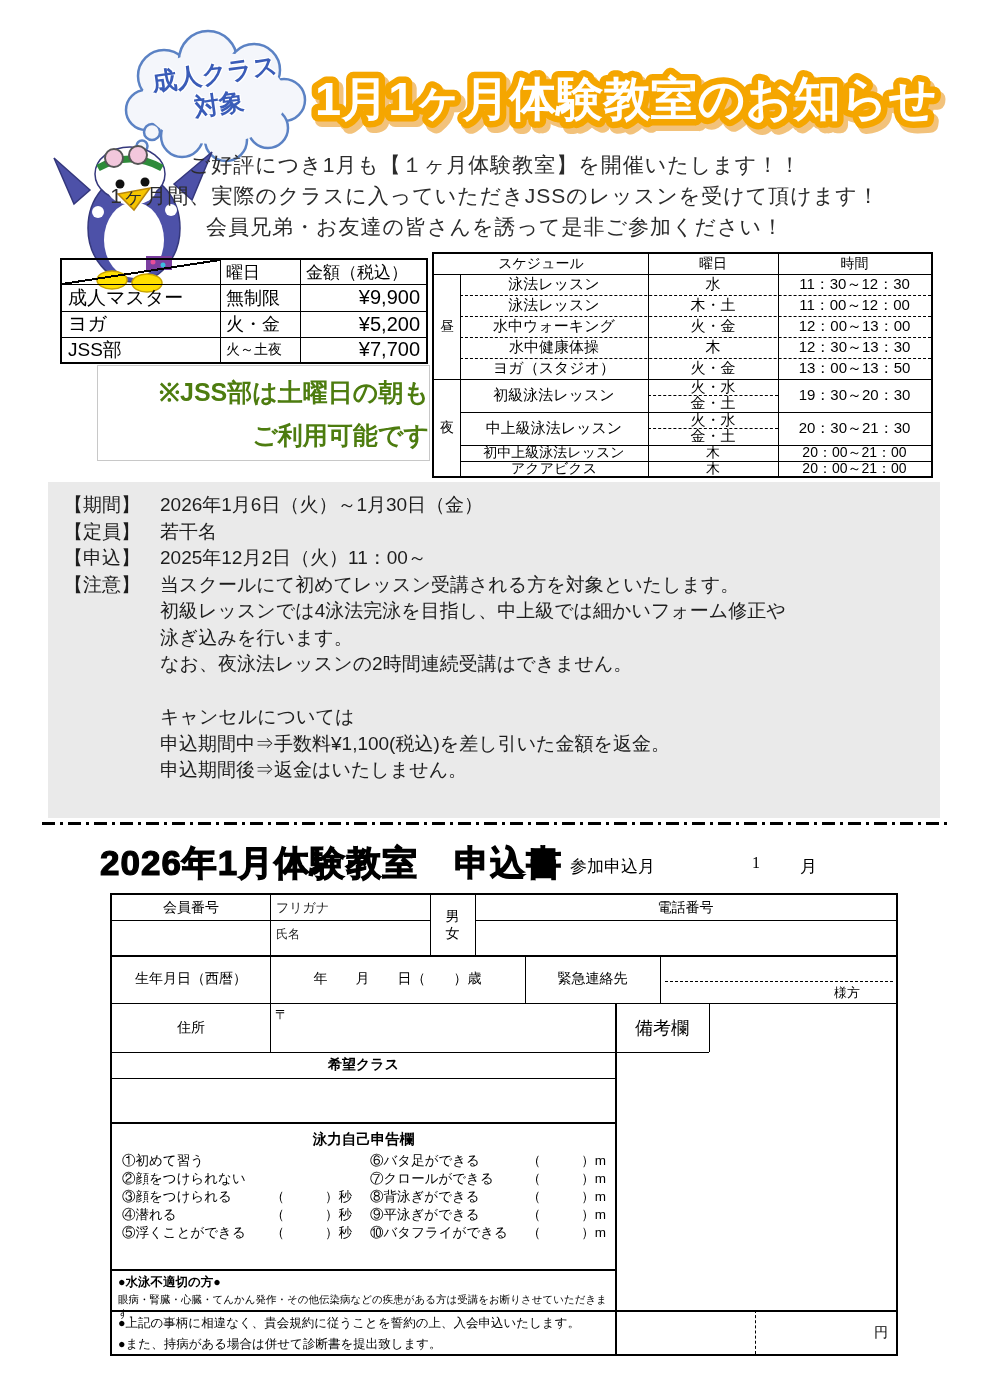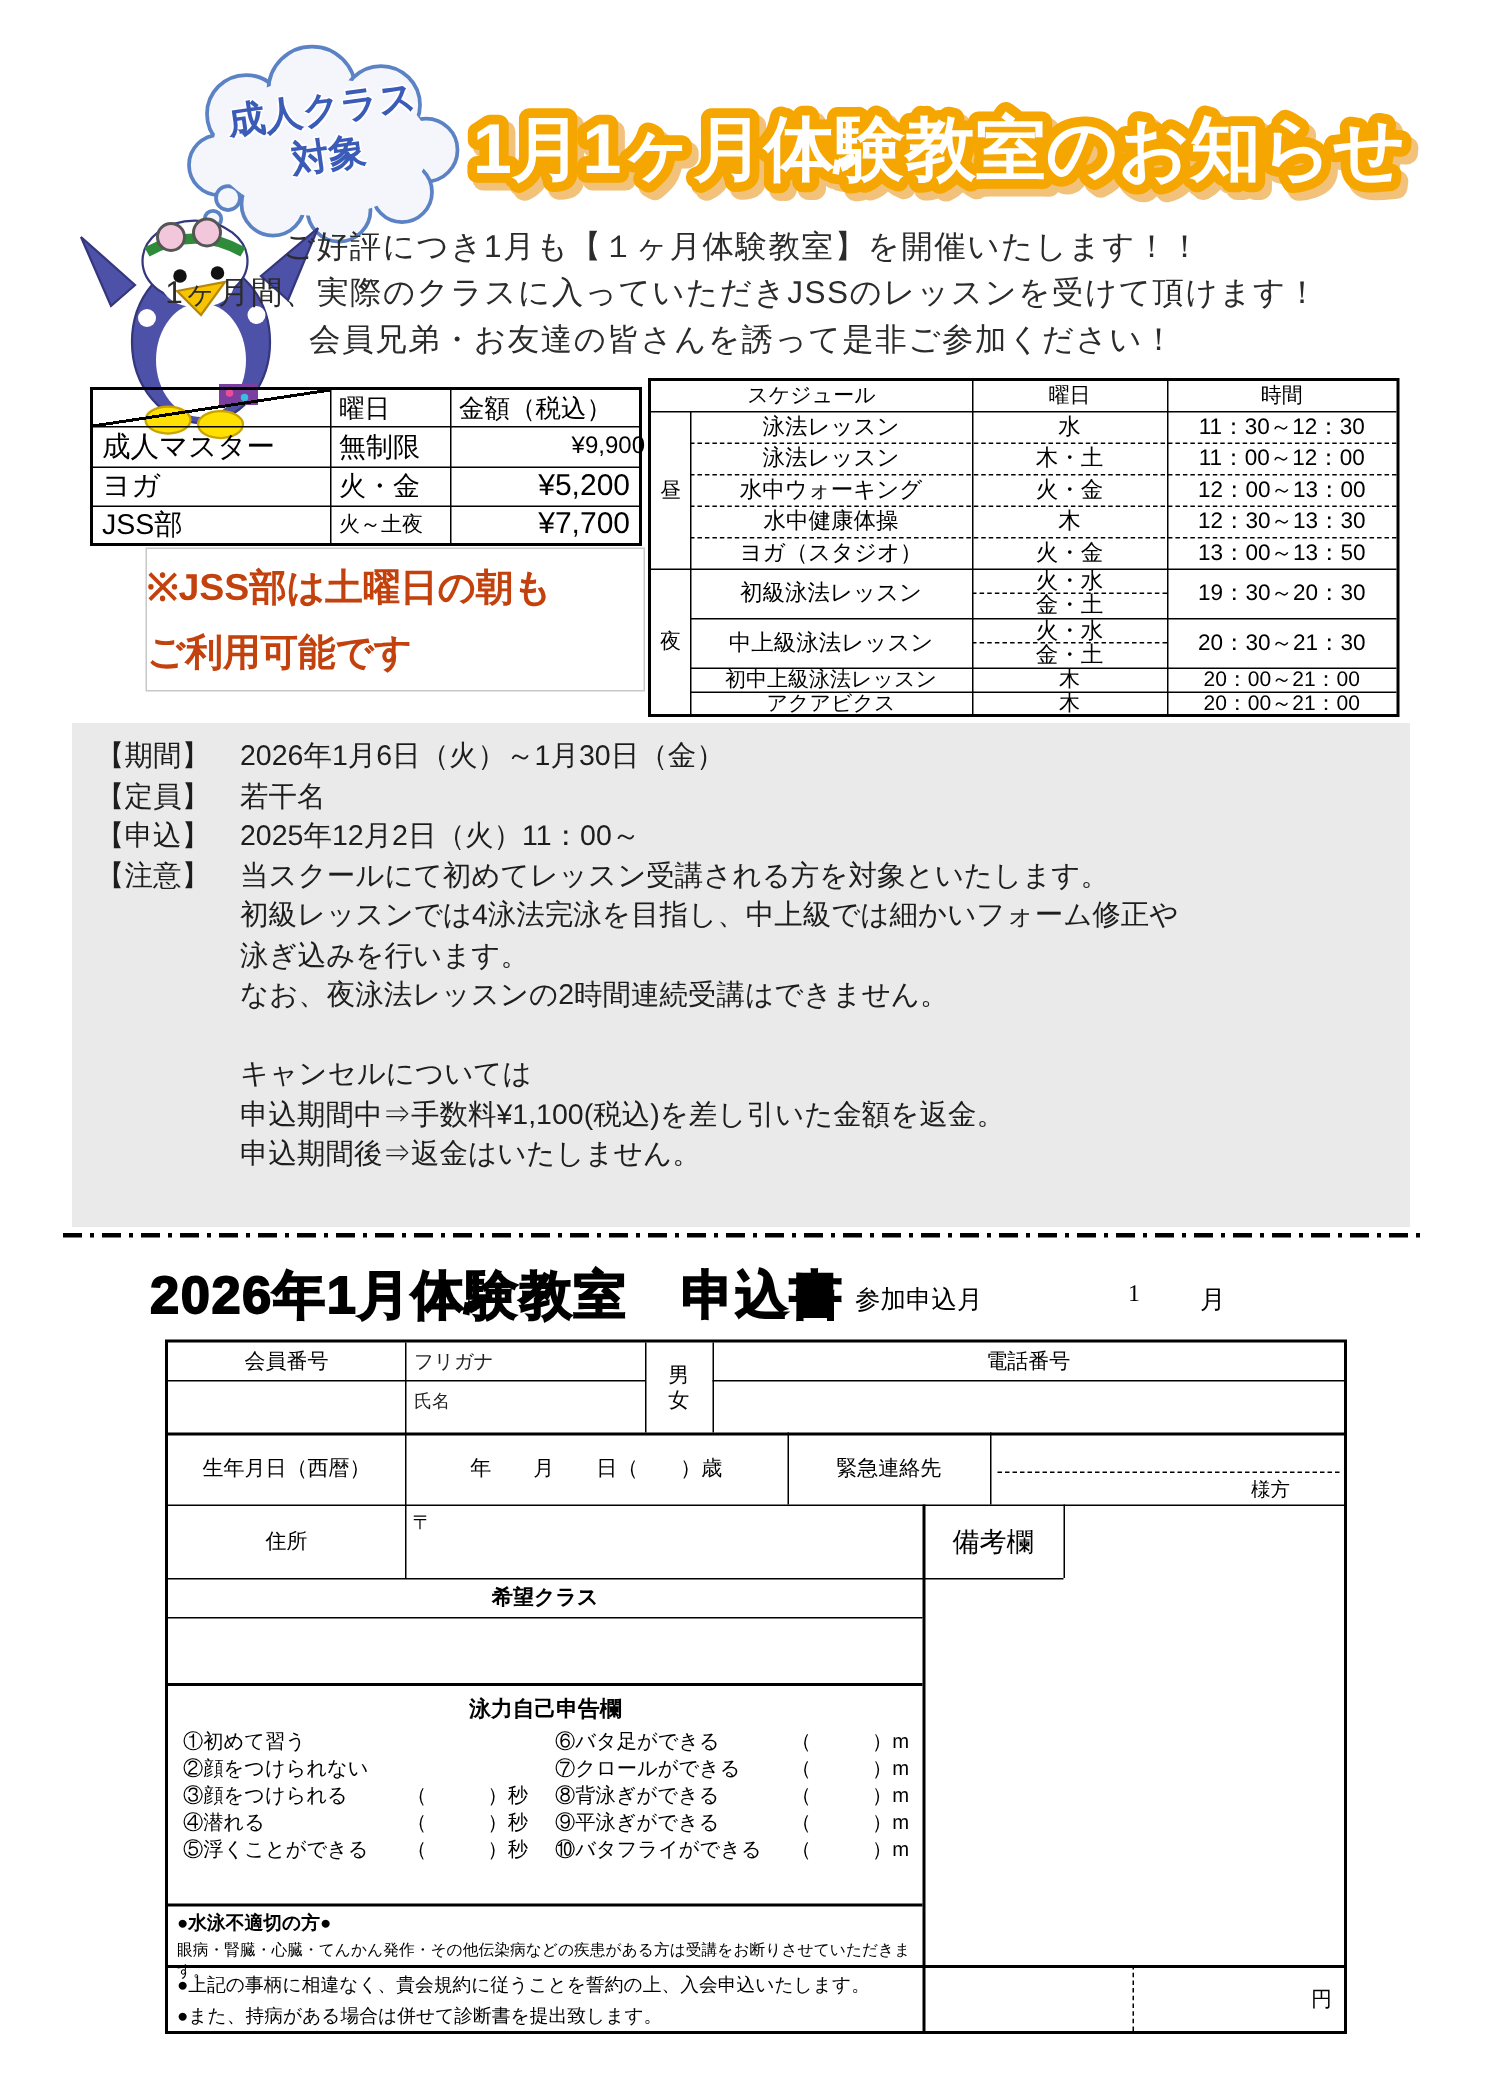--- a/index.html
+++ b/index.html
@@ -8,21 +8,21 @@
   .a{position:absolute;box-sizing:border-box;}
   .hl{position:absolute;background:#000;height:1px;}
   .vl{position:absolute;background:#000;width:1px;}
   .dh{position:absolute;border-top:1px dashed #000;height:0;}
   .dv{position:absolute;border-left:1px dashed #000;width:0;}
   .ctr{display:flex;align-items:center;justify-content:center;}
   .vctr{display:flex;align-items:center;}
   .intro{font-size:21px;line-height:31px;text-align:center;color:#2b2b2b;letter-spacing:1px;}
   .badge{transform:rotate(-8deg);color:#3a5cb8;font-weight:bold;font-size:25px;line-height:31px;
          text-align:center;text-shadow:-1px -1px 0 #fff,1px -1px 0 #fff,-1px 1px 0 #fff,1px 1px 0 #fff;}
-  .note{color:#c2410c;font-weight:bold;font-size:25px;line-height:43px;text-align:left;}
+  .note{color:#4d7c0f;font-weight:bold;font-size:25px;line-height:43px;text-align:right;}
   .drow{display:flex;font-size:19px;line-height:26.5px;min-height:26.5px;white-space:pre;color:#1d1d1d;}
   .dlab{width:96px;flex:none;}
   .sch{font-size:15px;}
   .formtitle{font-size:35px;font-weight:900;letter-spacing:1px;-webkit-text-stroke:1.2px #000;white-space:pre;}
   .sm{font-size:13px;color:#222;}
   .abrow{display:flex;justify-content:space-between;font-size:13.5px;line-height:18px;}
   .diag{background:linear-gradient(to bottom right,transparent calc(50% - 1px),#000 calc(50% - 1px),#000 calc(50% + 1px),transparent calc(50% + 1px));}
 </style>
 </head>
 <body>
@@ -88,21 +88,21 @@
     <div class="hl" style="left:0;top:51px;width:364px"></div>
     <div class="hl" style="left:0;top:77px;width:364px"></div>
     <div class="vl" style="left:158px;top:0;height:102px"></div>
     <div class="vl" style="left:238px;top:0;height:102px"></div>
     <div class="a diag" style="left:0;top:0;width:158px;height:24px"></div>
     <div class="a vctr" style="left:164px;top:0;width:70px;height:24px;font-size:17px">曜日</div>
     <div class="a vctr" style="left:244px;top:0;width:118px;height:24px;font-size:17px">金額（税込）</div>
 
     <div class="a vctr" style="left:6px;top:24px;width:150px;height:27px;font-size:19px">成人マスター</div>
     <div class="a vctr" style="left:164px;top:24px;width:72px;height:27px;font-size:18px">無制限</div>
-    <div class="a vctr" style="left:248px;top:24px;width:120px;height:27px;font-size:16px;justify-content:flex-end">¥9,900</div>
+    <div class="a vctr" style="left:238px;top:24px;width:120px;height:27px;font-size:20px;justify-content:flex-end">¥9,900</div>
 
     <div class="a vctr" style="left:6px;top:51px;width:150px;height:26px;font-size:19px">ヨガ</div>
     <div class="a vctr" style="left:164px;top:51px;width:72px;height:26px;font-size:18px">火・金</div>
     <div class="a vctr" style="left:238px;top:51px;width:120px;height:26px;font-size:20px;justify-content:flex-end">¥5,200</div>
 
     <div class="a vctr" style="left:6px;top:77px;width:150px;height:25px;font-size:19px">JSS部</div>
     <div class="a vctr" style="left:164px;top:77px;width:72px;height:25px;font-size:14px">火～土夜</div>
     <div class="a vctr" style="left:238px;top:77px;width:120px;height:25px;font-size:20px;justify-content:flex-end">¥7,700</div>
   </div>
 

